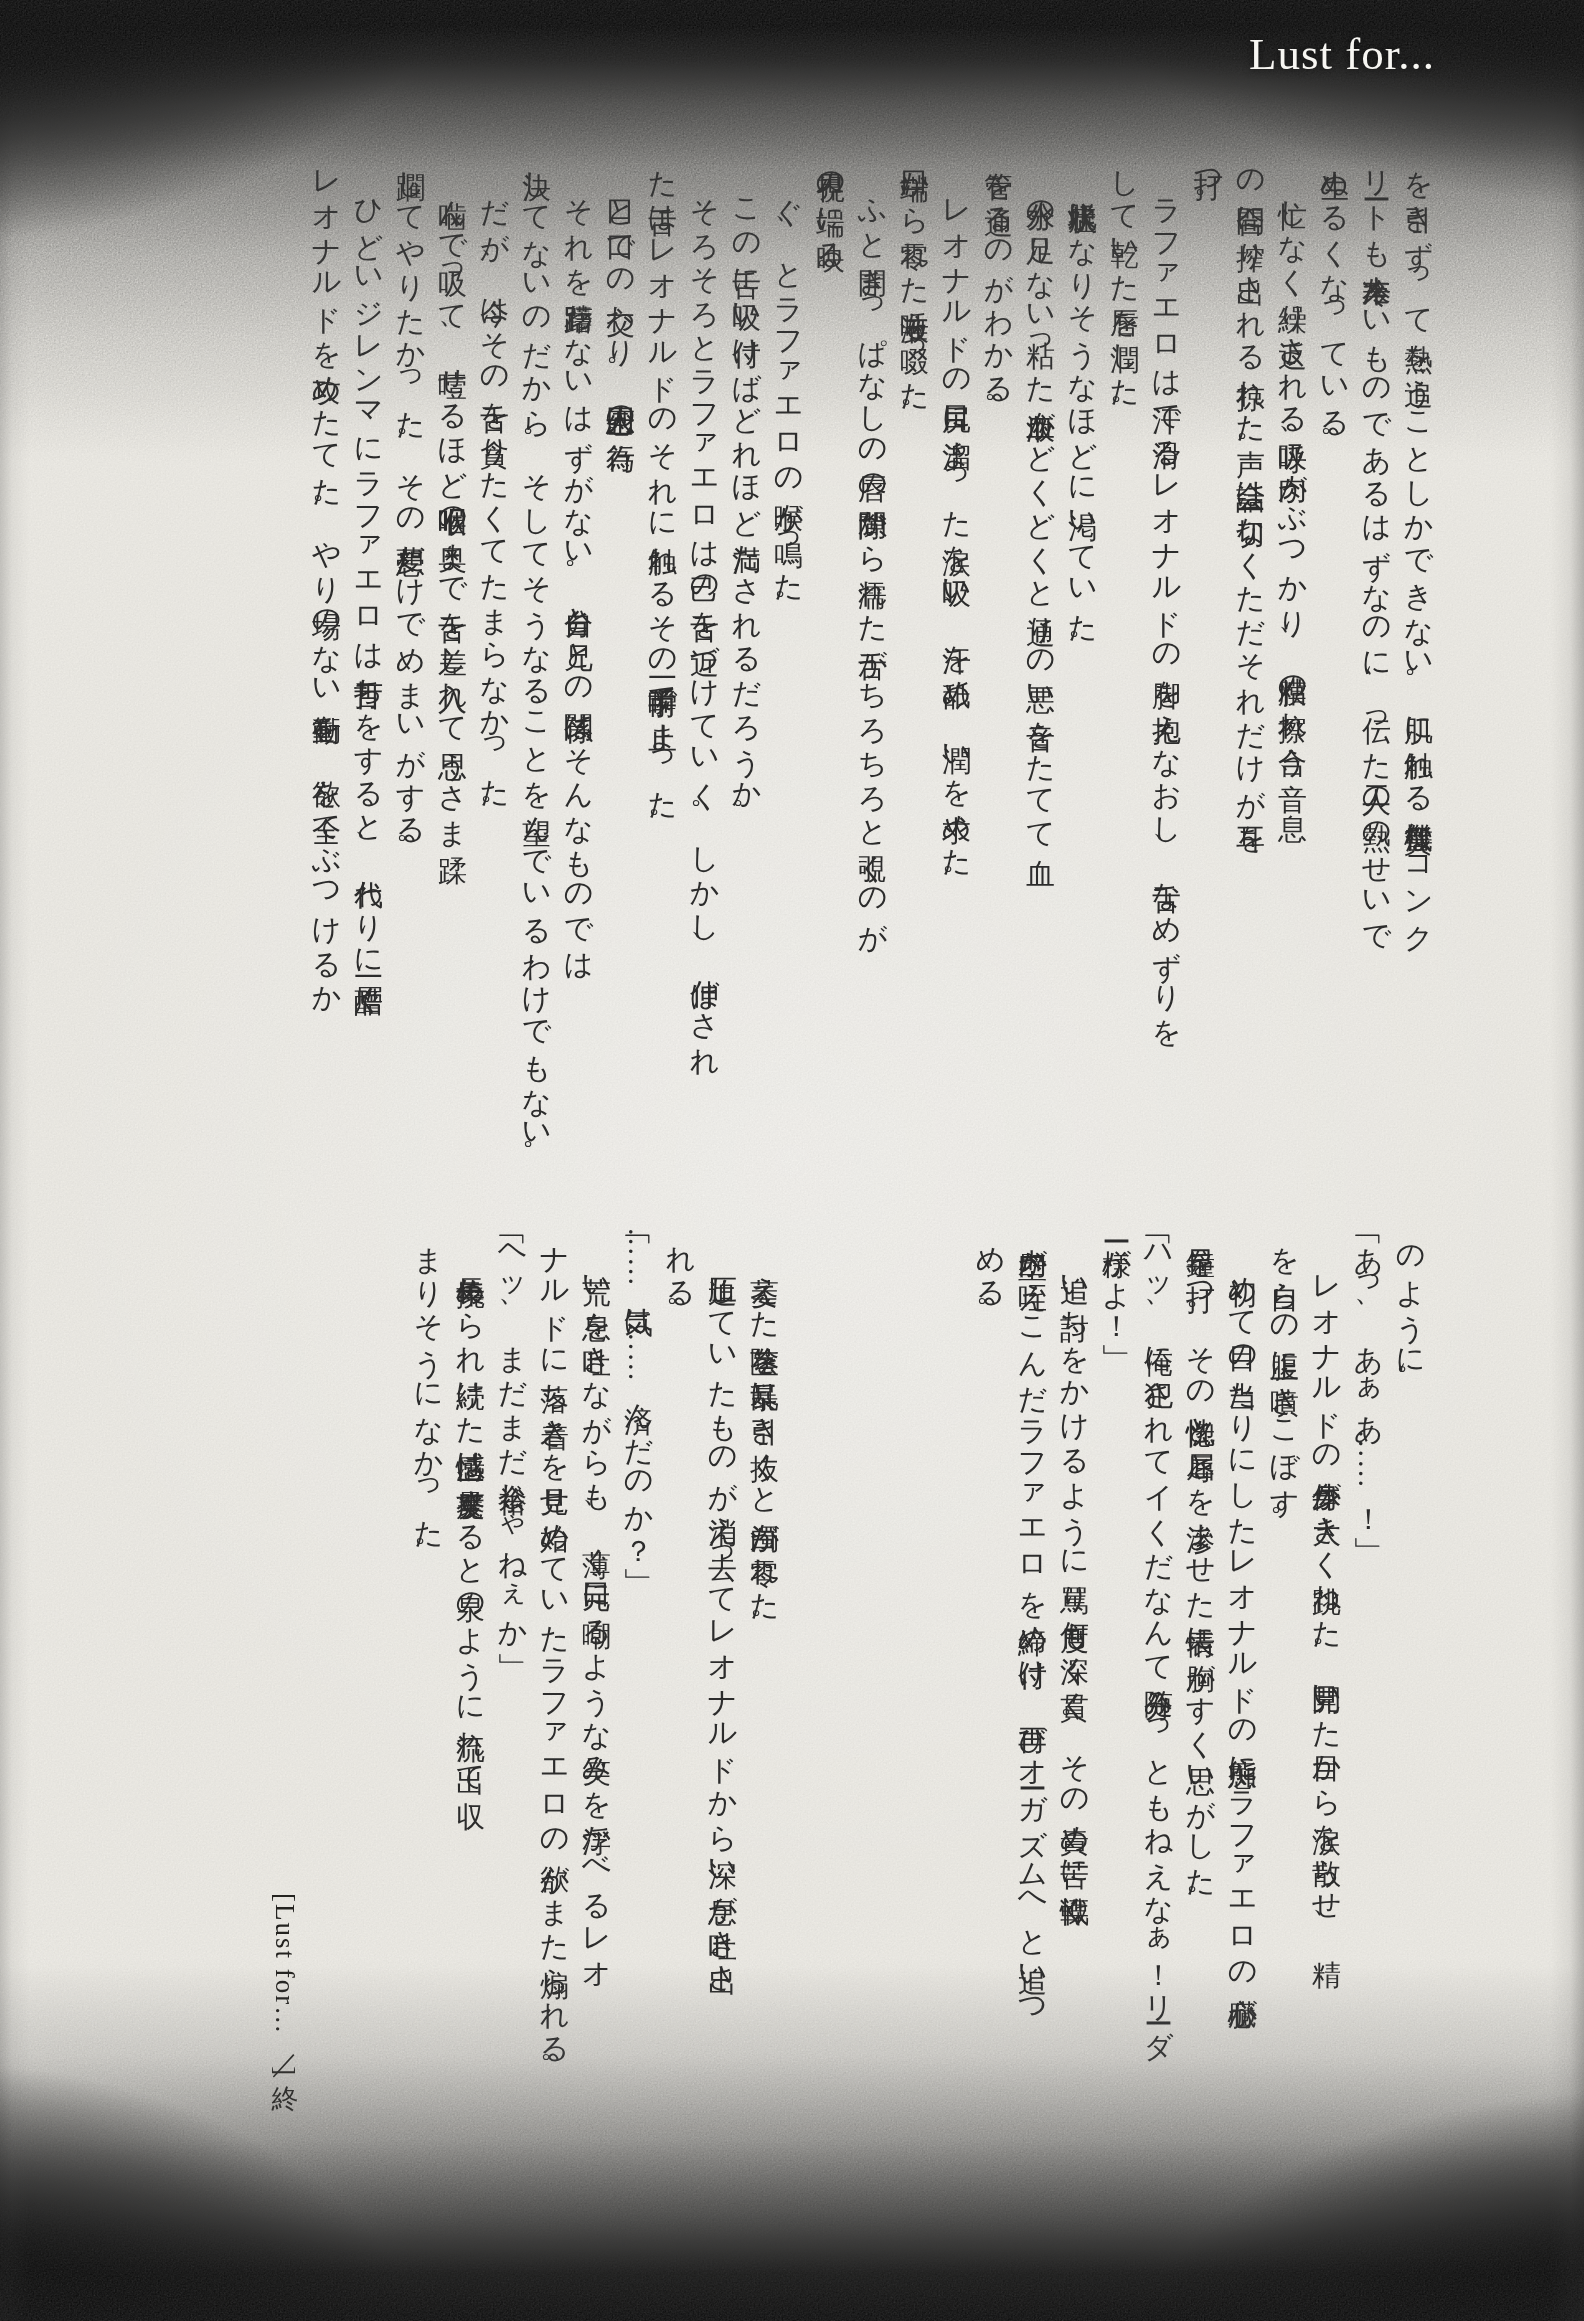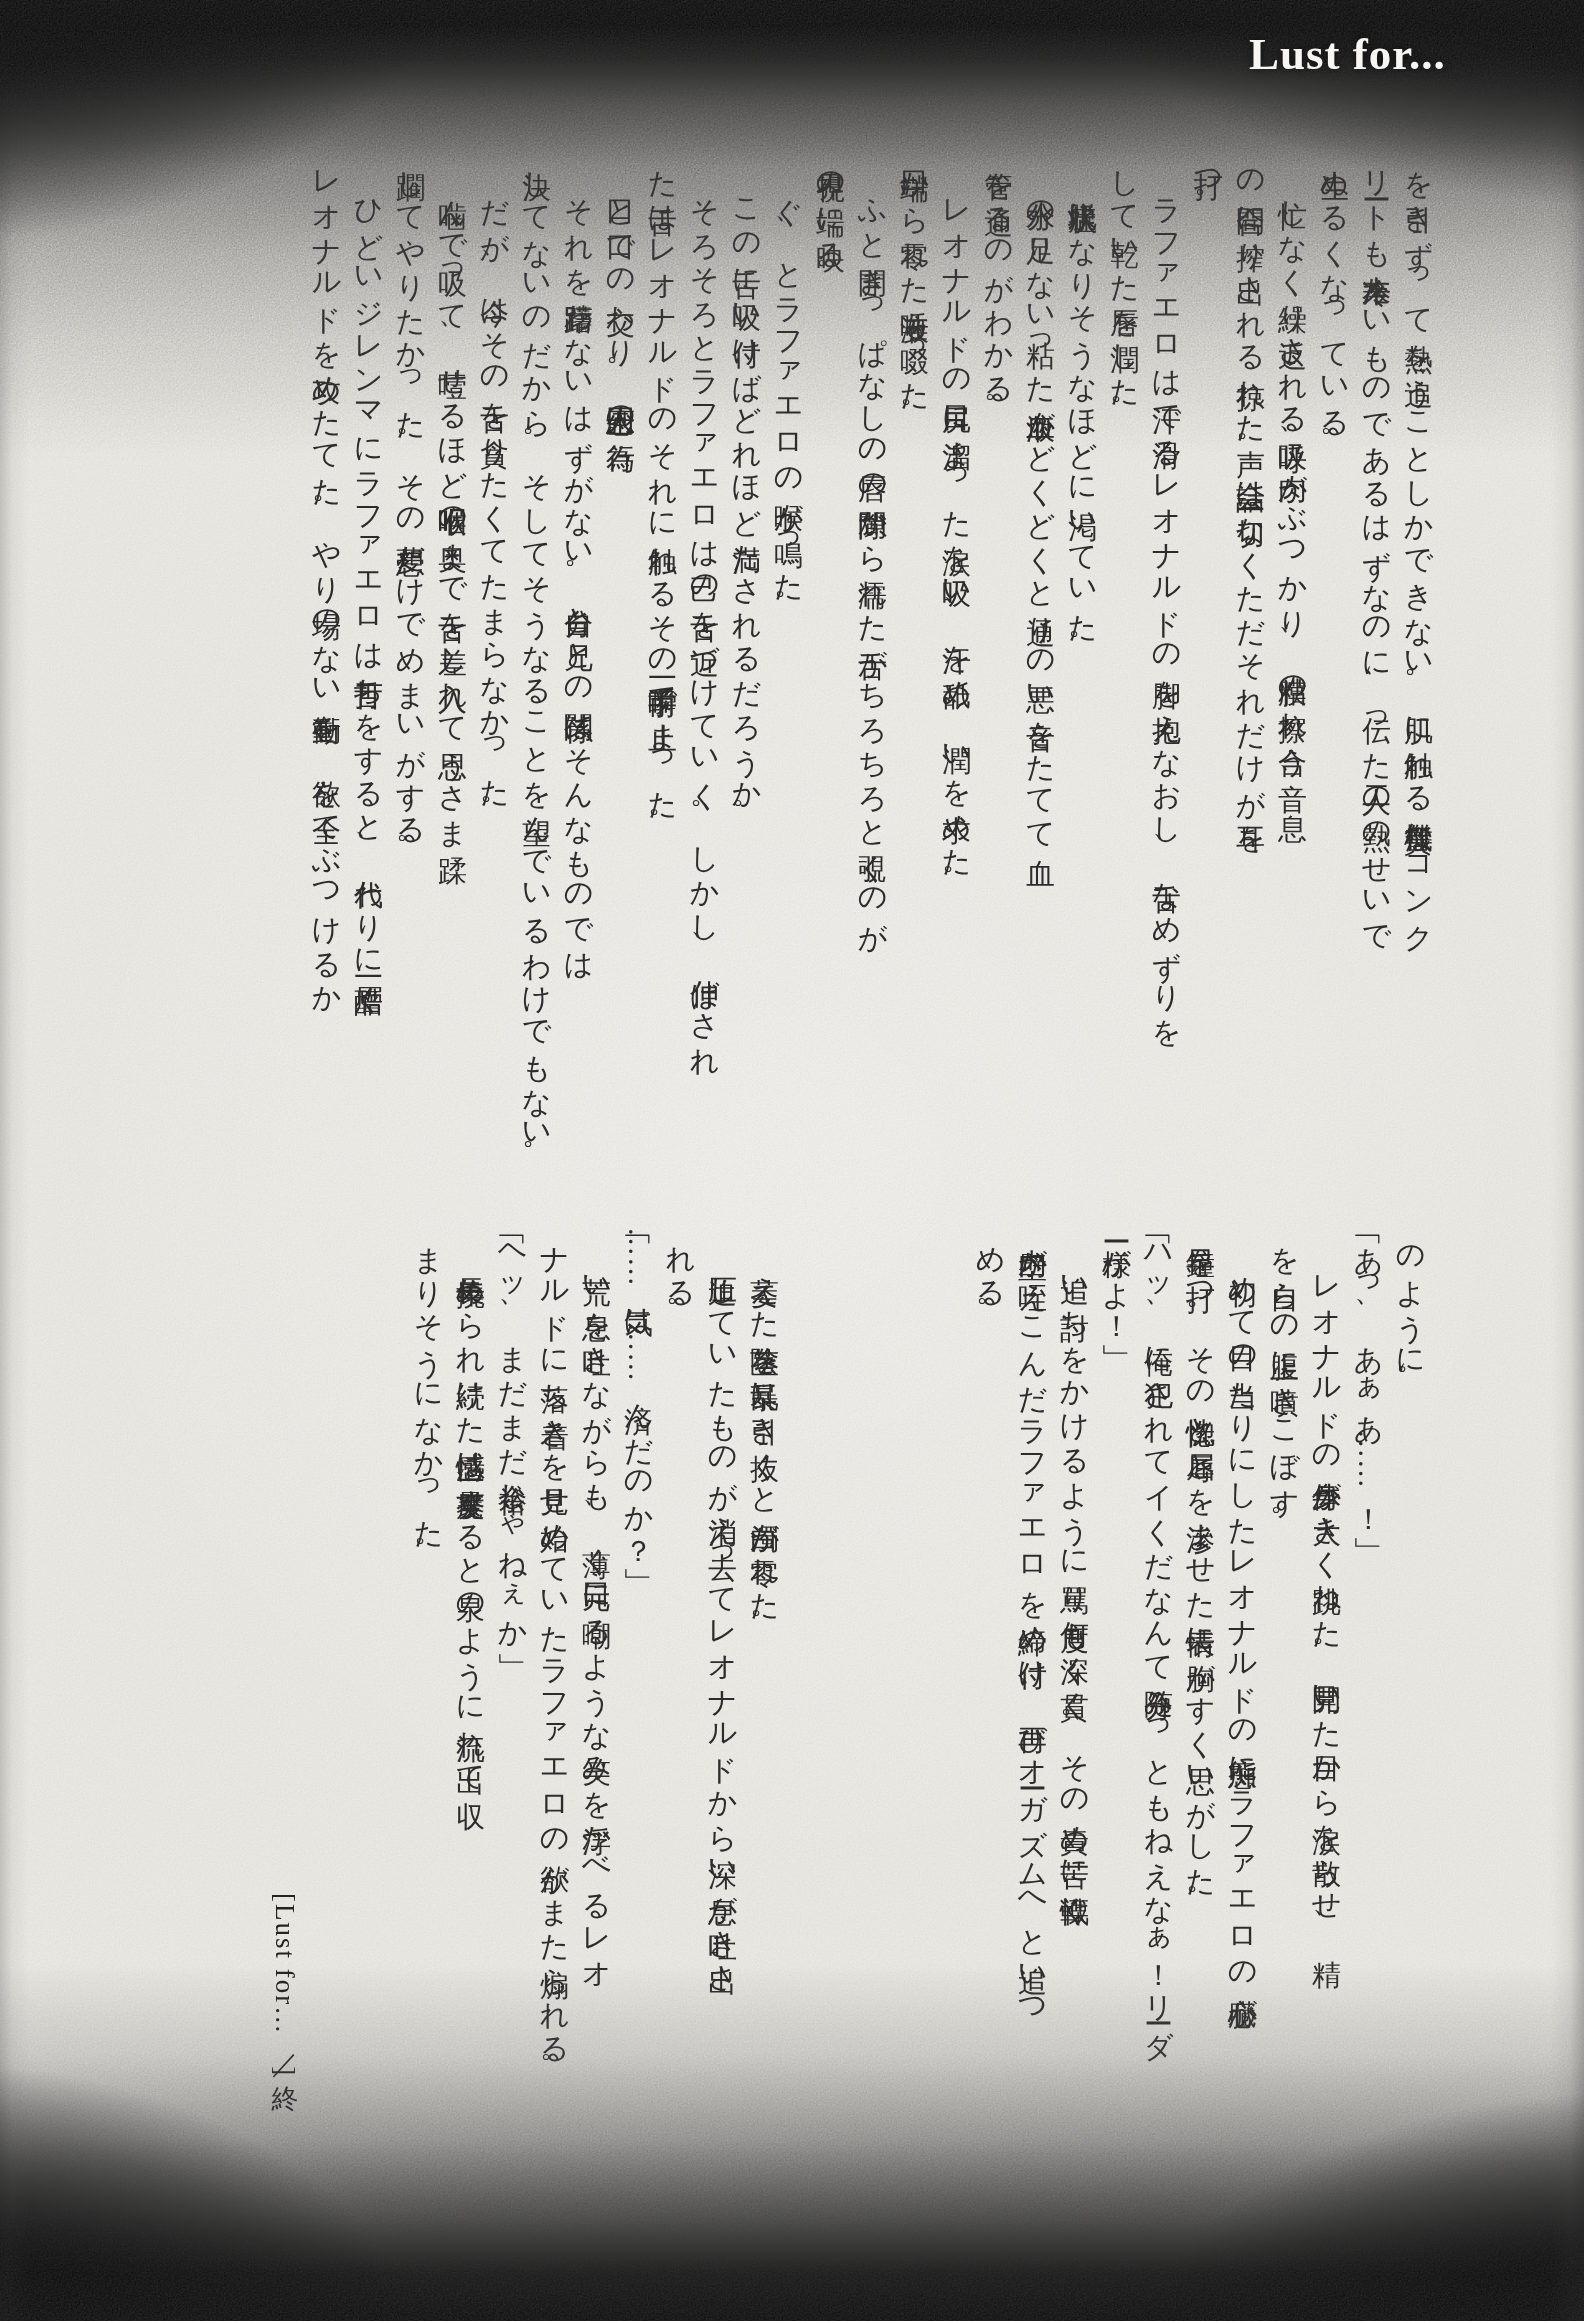--- a/index.html
+++ b/index.html
@@ -34,21 +34,21 @@
     position:absolute;z-index:2;
     top:1893px;left:265px;
     writing-mode:vertical-rl;
     text-orientation:mixed;
     font-size:27px;line-height:40px;
     color:#23221f;letter-spacing:2px;
   }
   #page-title{
     position:absolute;z-index:8;
     top:28px;left:1249px;
-    font-size:45px;font-weight:bold;
+    font-size:45px;font-weight:normal;
     color:#f7f6f2;
     letter-spacing:1px;
     text-shadow:0 0 8px rgba(0,0,0,0.65);
     white-space:nowrap;
   }
   
   .vignette{
     position:absolute;inset:0;z-index:5;pointer-events:none;
     background:
       

